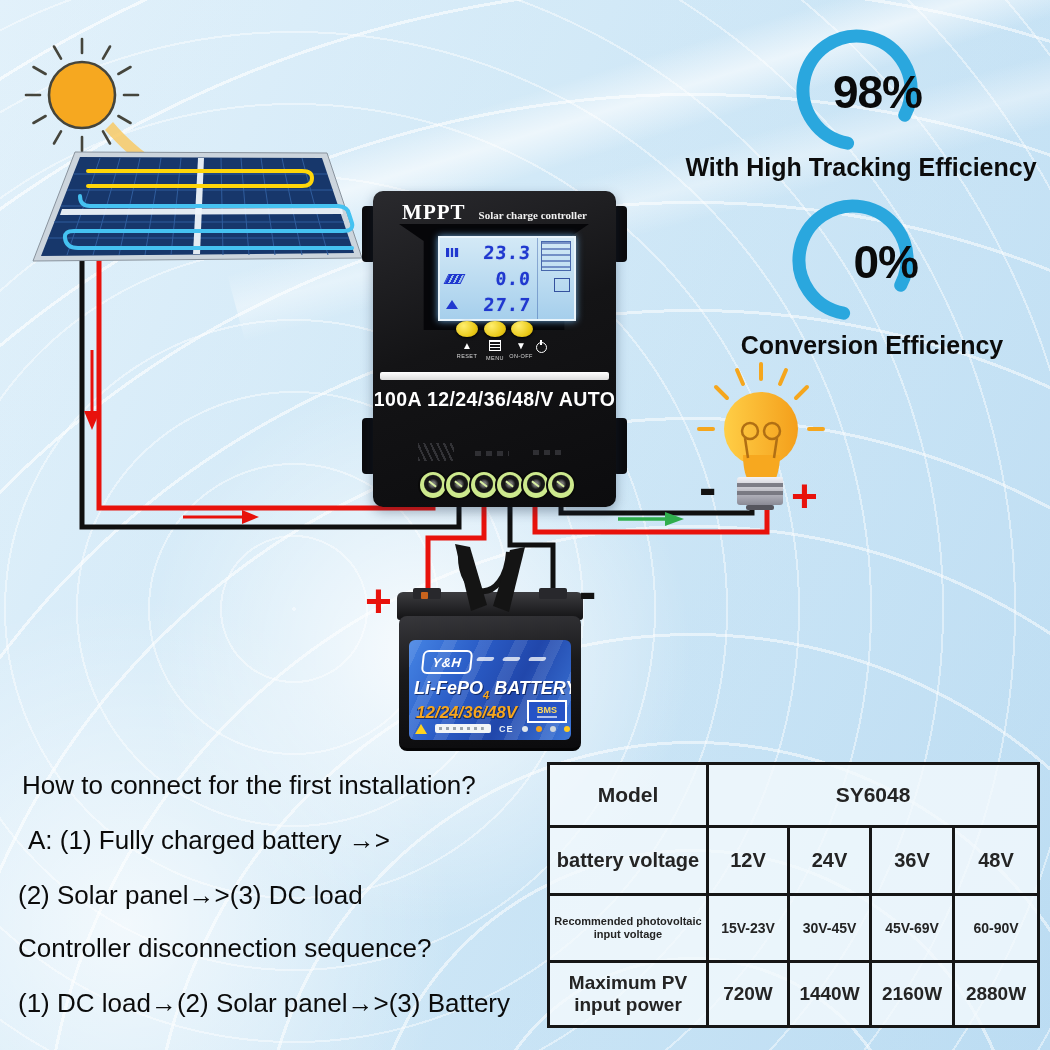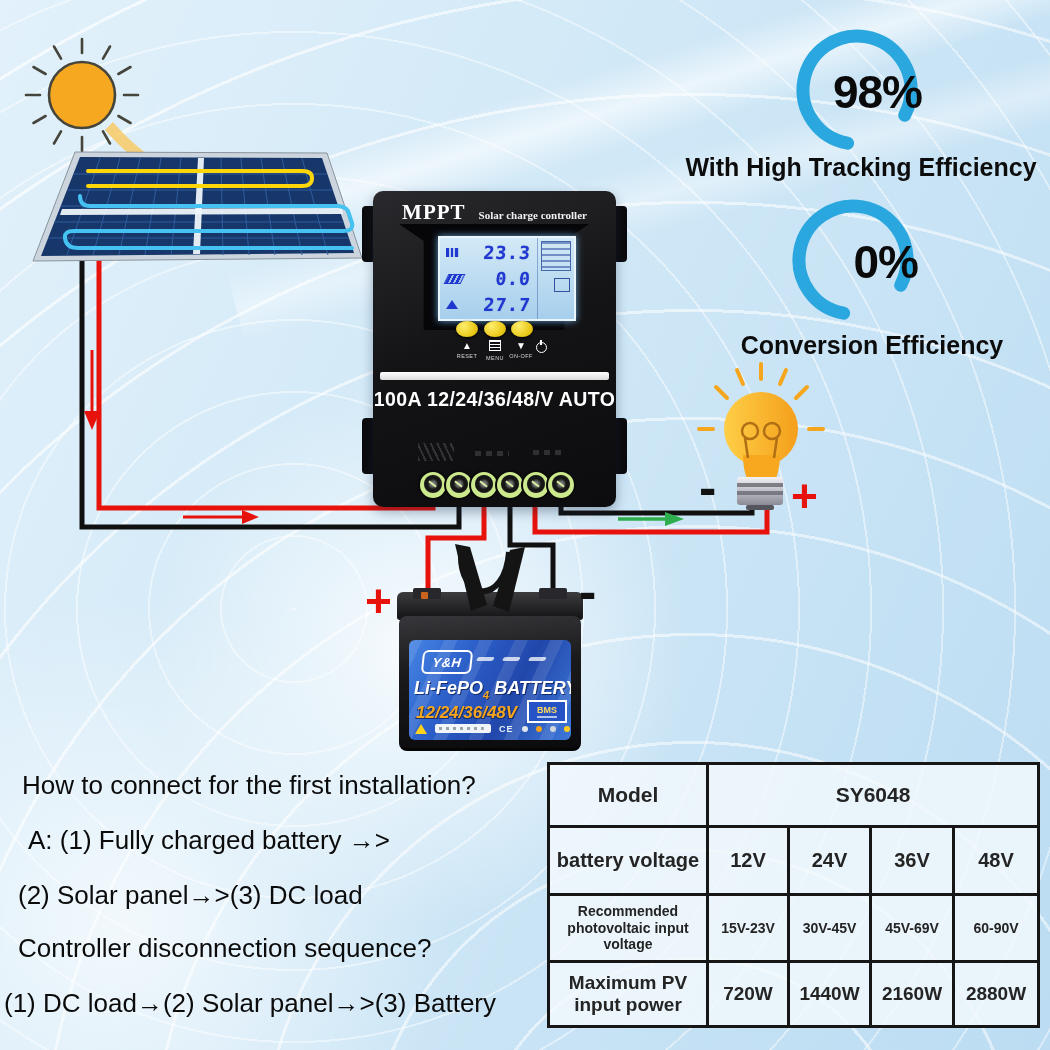--- a/index.html
+++ b/index.html
@@ -99,21 +99,21 @@
   
   .eff-val{position:absolute;width:130px;text-align:right;font-size:46px;font-weight:800;color:#0a0a0a;letter-spacing:-1px;z-index:6;}
   .eff-lbl{position:absolute;width:360px;text-align:center;font-size:25px;font-weight:700;color:#0c0c0c;z-index:6;}
   
   .instr{position:absolute;font-size:26px;color:#0b0b0b;white-space:nowrap;z-index:6;}
   #spec{position:absolute;left:547px;top:762px;width:490px;height:263px;border-collapse:collapse;table-layout:fixed;z-index:6;}
   #spec td{border:3px solid #161616;background:rgba(243,249,253,.82);color:#242424;text-align:center;
     vertical-align:middle;padding:1px;font-weight:700;}
   .td-model{font-size:21px;font-weight:600 !important;}
   .td-bv{font-size:20px;}
-  .td-rec{font-size:14px;line-height:1.18;}
+  .td-rec{font-size:11px;line-height:1.18;}
   .td-recv{font-size:14px;margin-top:32px;}
   .td-max{font-size:19px;line-height:1.15;}
   .sign{position:absolute;z-index:6;font-weight:900;line-height:1;}
   .sign-plus{color:#e8120c;font-size:46px;}
   .sign-minus{color:#121212;font-size:52px;}
 </style>
 </head>
 <body>
 
 <div id="stage">
@@ -326,21 +326,21 @@
 
   <div class="sign sign-plus" style="left:365px;top:578px;">+</div>
   <div class="sign sign-minus" style="left:579px;top:565px;">-</div>
   <div class="sign sign-minus" style="left:699px;top:461px;">-</div>
   <div class="sign sign-plus" style="left:791px;top:473px;">+</div>
 
   <div class="instr" style="left:22px;top:770px;">How to connect for the first installation?</div>
   <div class="instr" style="left:28px;top:825px;">A: (1) Fully charged battery →&gt;</div>
   <div class="instr" style="left:18px;top:880px;">(2) Solar panel→&gt;(3) DC load</div>
   <div class="instr" style="left:18px;top:933px;">Controller disconnection sequence?</div>
-  <div class="instr" style="left:4px;top:988px;">(1) DC load→(2) Solar panel→&gt;(3) Battery</div>
+  <div class="instr" style="left:18px;top:988px;">(1) DC load→(2) Solar panel→&gt;(3) Battery</div>
 
   <table id="spec">
     <colgroup>
         <col style="width:159px">
         <col style="width:81px">
         <col style="width:82px">
         <col style="width:83px">
         <col style="width:85px">
       </colgroup>
     <tbody>

